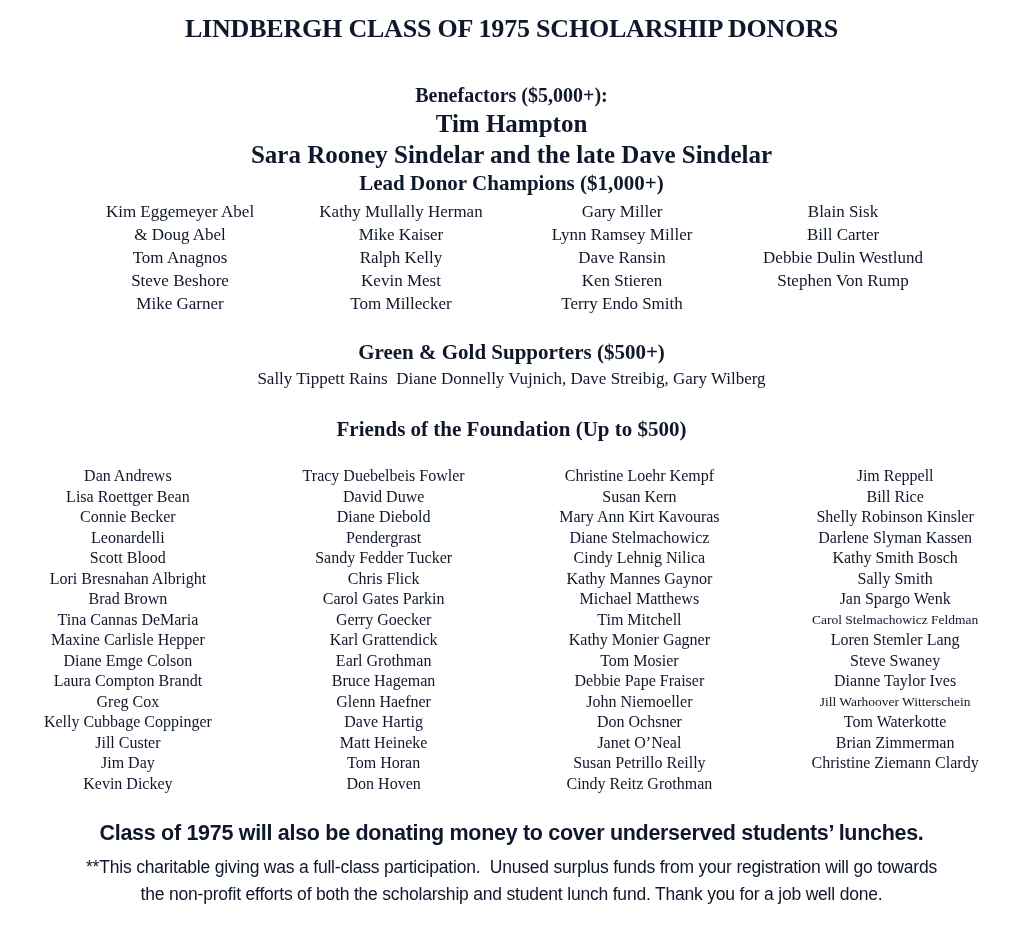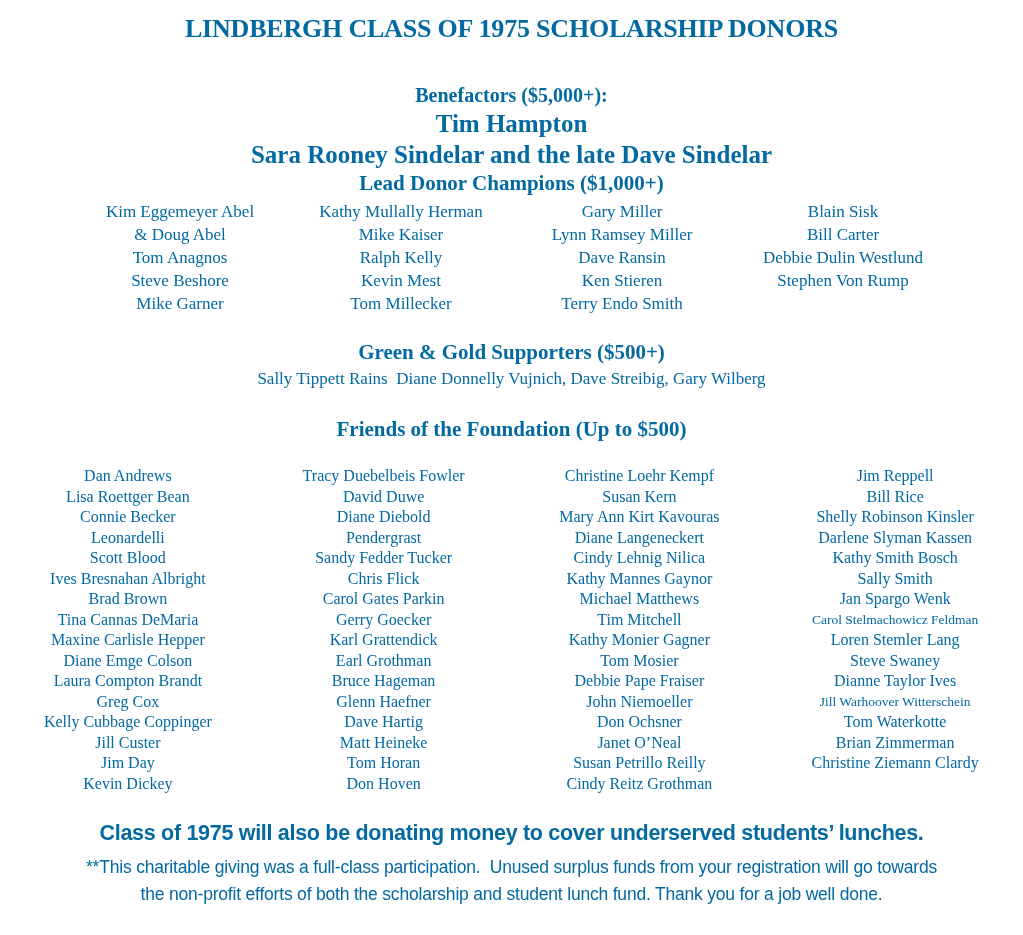--- a/index.html
+++ b/index.html
@@ -8,21 +8,21 @@
     background: #ffffff;
   }
   body {
     width: 1023px;
     height: 935px;
     overflow: hidden;
   }
   .doc {
     width: 1023px;
     height: 935px;
-    color: #0369a1;
+    color: #0f172a;
     font-family: "Liberation Serif", "DejaVu Serif", serif;
     text-align: center;
   }
   .title {
     padding-top: 16px;
     font-size: 26px;
     line-height: 26px;
     font-weight: bold;
     letter-spacing: -0.2px;
   }
@@ -135,21 +135,21 @@
   <div class="gg-line">Sally Tippett Rains  Diane Donnelly Vujnich, Dave Streibig, Gary Wilberg</div>
 
   <div class="section-heading friends-heading">Friends of the Foundation (Up to $500)</div>
   <div class="friends-grid">
     <div class="col">
         <div class="name">Dan Andrews</div>
         <div class="name">Lisa Roettger Bean</div>
         <div class="name">Connie Becker</div>
         <div class="name">Leonardelli</div>
         <div class="name">Scott Blood</div>
-        <div class="name">Ives Bresnahan Albright</div>
+        <div class="name">Lori Bresnahan Albright</div>
         <div class="name">Brad Brown</div>
         <div class="name">Tina Cannas DeMaria</div>
         <div class="name">Maxine Carlisle Hepper</div>
         <div class="name">Diane Emge Colson</div>
         <div class="name">Laura Compton Brandt</div>
         <div class="name">Greg Cox</div>
         <div class="name">Kelly Cubbage Coppinger</div>
         <div class="name">Jill Custer</div>
         <div class="name">Jim Day</div>
         <div class="name">Kevin Dickey</div>
@@ -169,21 +169,21 @@
         <div class="name">Glenn Haefner</div>
         <div class="name">Dave Hartig</div>
         <div class="name">Matt Heineke</div>
         <div class="name">Tom Horan</div>
         <div class="name">Don Hoven</div>
       </div>
     <div class="col">
         <div class="name">Christine Loehr Kempf</div>
         <div class="name">Susan Kern</div>
         <div class="name">Mary Ann Kirt Kavouras</div>
-        <div class="name">Diane Langeneckert</div>
+        <div class="name">Diane Stelmachowicz</div>
         <div class="name">Cindy Lehnig Nilica</div>
         <div class="name">Kathy Mannes Gaynor</div>
         <div class="name">Michael Matthews</div>
         <div class="name">Tim Mitchell</div>
         <div class="name">Kathy Monier Gagner</div>
         <div class="name">Tom Mosier</div>
         <div class="name">Debbie Pape Fraiser</div>
         <div class="name">John Niemoeller</div>
         <div class="name">Don Ochsner</div>
         <div class="name">Janet O’Neal</div>

